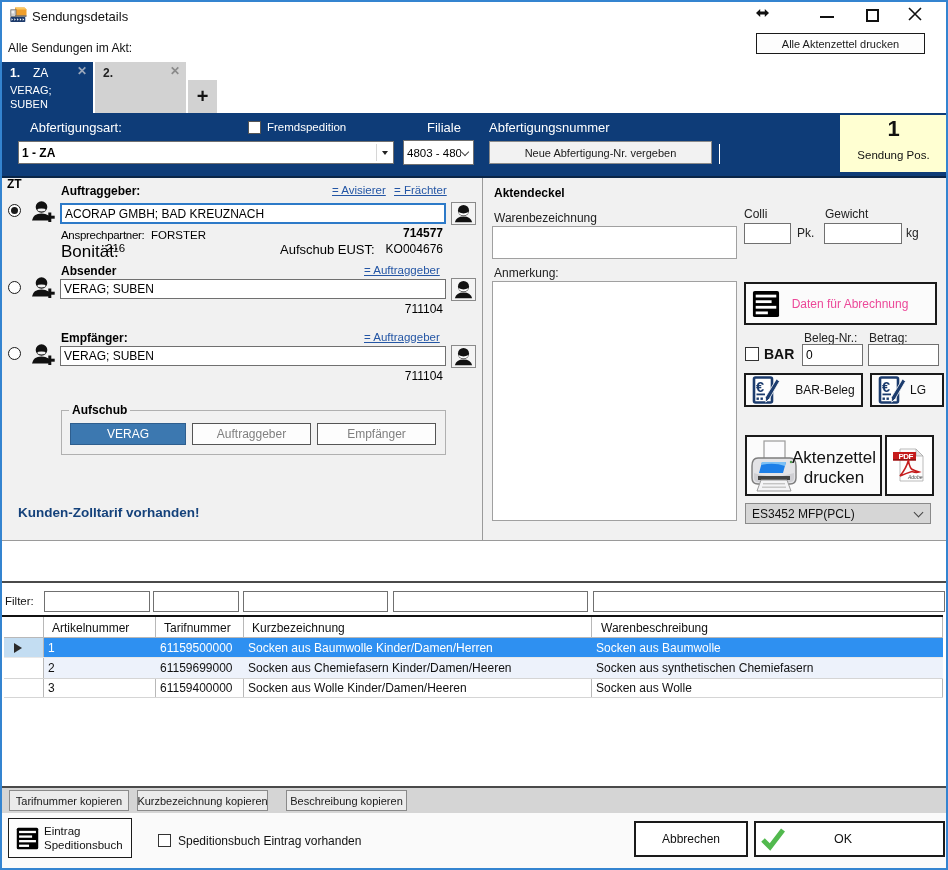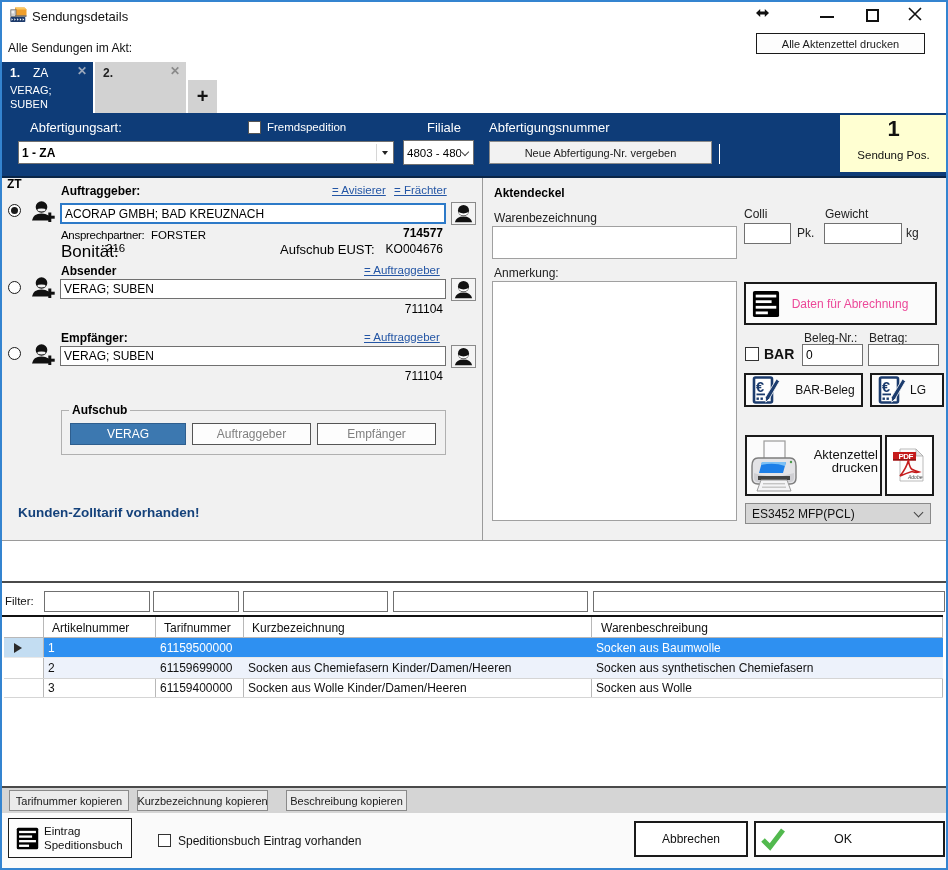--- a/index.html
+++ b/index.html
@@ -205,21 +205,21 @@
 <path d="M8,18 L40,18 Q46,18 46,26 L46,38 Q46,44 40,44 L8,44 Q2,44 2,38 L2,26 Q2,18 8,18 Z" fill="#e3e3e6" stroke="#7d7d7d" stroke-width="1.4"></path>
 <path d="M4,33 Q24,40 44,33 L44,38 Q44,42 40,42 L8,42 Q4,42 4,38 Z" fill="#cfcfd3"></path>
 <path d="M12,22 L36,22 L33,33 L9,33 Z" fill="#1d7fe8"></path>
 <path d="M12,22 L36,22 L35,26 Q24,22 11,25 Z" fill="#7cc0f5"></path>
 <circle cx="41" cy="22" r="1.2" fill="#4a9a4a"></circle>
 <path d="M8,36 L40,36 L40,40 L8,40 Z" fill="#444"></path>
 <path d="M11,40 L37,40 L41,51 L7,51 Z" fill="#f4f4f6" stroke="#9a9a9a" stroke-width="1"></path>
 <rect x="13" y="43" width="22" height="1.4" fill="#c4c4c4"></rect>
     <rect x="12" y="46.5" width="24" height="1.4" fill="#c4c4c4"></rect>
 </svg>
-<div class="abs" style="left:790px;top:448px;width:88px;text-align:right;font-size:13px;color:#111;line-height:13px;">Aktenzettel<br>drucken</div>
+<div class="abs" style="left:790px;top:448px;width:88px;text-align:center;font-size:17px;color:#111;line-height:20px;">Aktenzettel<br>drucken</div>
 <div class="abs" style="left:885px;top:435px;width:49px;height:61px;background:#fff;border:2px solid #1a1a1a;"></div>
 <svg class="abs pdficon" style="left:892px;top:447px;" width="34" height="36" viewBox="0 0 34 36">
 <path d="M8,2 L24,2 L31,9 L31,34 L8,34 Z" fill="#fdfdfd" stroke="#aaa" stroke-width="0.8"></path>
 <path d="M24,2 L24,9 L31,9 Z" fill="#e8e8e8" stroke="#aaa" stroke-width="0.8"></path>
 <rect x="1" y="5" width="23" height="8.5" fill="#c51c1c"></rect>
 <rect x="1" y="12" width="23" height="1.5" fill="#8f1414"></rect>
 <text x="6.5" y="12" font-size="8" font-weight="bold" fill="#fff" letter-spacing="-0.5">PDF</text>
 <path d="M16.5,13 Q14.5,21 8,29 Q15,26 20,24.5 Q24,26 27,25 Q22,23.5 19.5,22 Q17,19 16.5,13 Z" fill="none" stroke="#c51c1c" stroke-width="1.6"></path>
 <text x="16" y="31.5" font-size="5" font-style="italic" fill="#444">Adobe</text>
 </svg>
@@ -245,20 +245,21 @@
 <div style="position:absolute;left:0;top:20px;width:939px;height:1px;background:#b8b8b8;"></div>
 <div style="position:absolute;left:48px;top:4px;font-size:12px;color:#111;">Artikelnummer</div>
 <div style="position:absolute;left:160px;top:4px;font-size:12px;color:#111;">Tarifnummer</div>
 <div style="position:absolute;left:248px;top:4px;font-size:12px;color:#111;">Kurzbezeichnung</div>
 <div style="position:absolute;left:597px;top:4px;font-size:12px;color:#111;">Warenbeschreibung</div>
 <div style="position:absolute;left:0;top:21px;width:39px;height:20px;background:#c3ddf2;"></div>
 <div style="position:absolute;left:10px;top:26px;width:0;height:0;border-top:5.5px solid transparent;border-bottom:5.5px solid transparent;border-left:8.5px solid #2a2a2a;"></div>
 <div style="position:absolute;left:40px;top:21px;width:899px;height:20px;background:#2e90f1;"></div>
 <div style="position:absolute;left:44px;top:24px;font-size:12px;color:#fff;">1</div>
 <div style="position:absolute;left:156px;top:24px;font-size:12px;color:#fff;">61159500000</div>
+<div style="position:absolute;left:244px;top:24px;font-size:12px;color:#fff;">Socken aus Baumwolle Kinder/Damen/Herren</div>
 <div style="position:absolute;left:592px;top:24px;font-size:12px;color:#fff;">Socken aus Baumwolle</div>
 <div style="position:absolute;left:0;top:40px;width:939px;height:1px;background:#e8e8e8;"></div>
 <div style="position:absolute;left:40px;top:41px;width:899px;height:20px;background:#edf2fb;"></div>
 <div style="position:absolute;left:44px;top:44px;font-size:12px;color:#111;">2</div>
 <div style="position:absolute;left:156px;top:44px;font-size:12px;color:#111;">61159699000</div>
 <div style="position:absolute;left:244px;top:44px;font-size:12px;color:#111;">Socken aus Chemiefasern Kinder/Damen/Heeren</div>
 <div style="position:absolute;left:592px;top:44px;font-size:12px;color:#111;">Socken aus synthetischen Chemiefasern</div>
 <div style="position:absolute;left:0;top:61px;width:939px;height:1px;background:#d5d5d5;"></div>
 <div style="position:absolute;left:44px;top:64px;font-size:12px;color:#111;">3</div>
 <div style="position:absolute;left:156px;top:64px;font-size:12px;color:#111;">61159400000</div>

